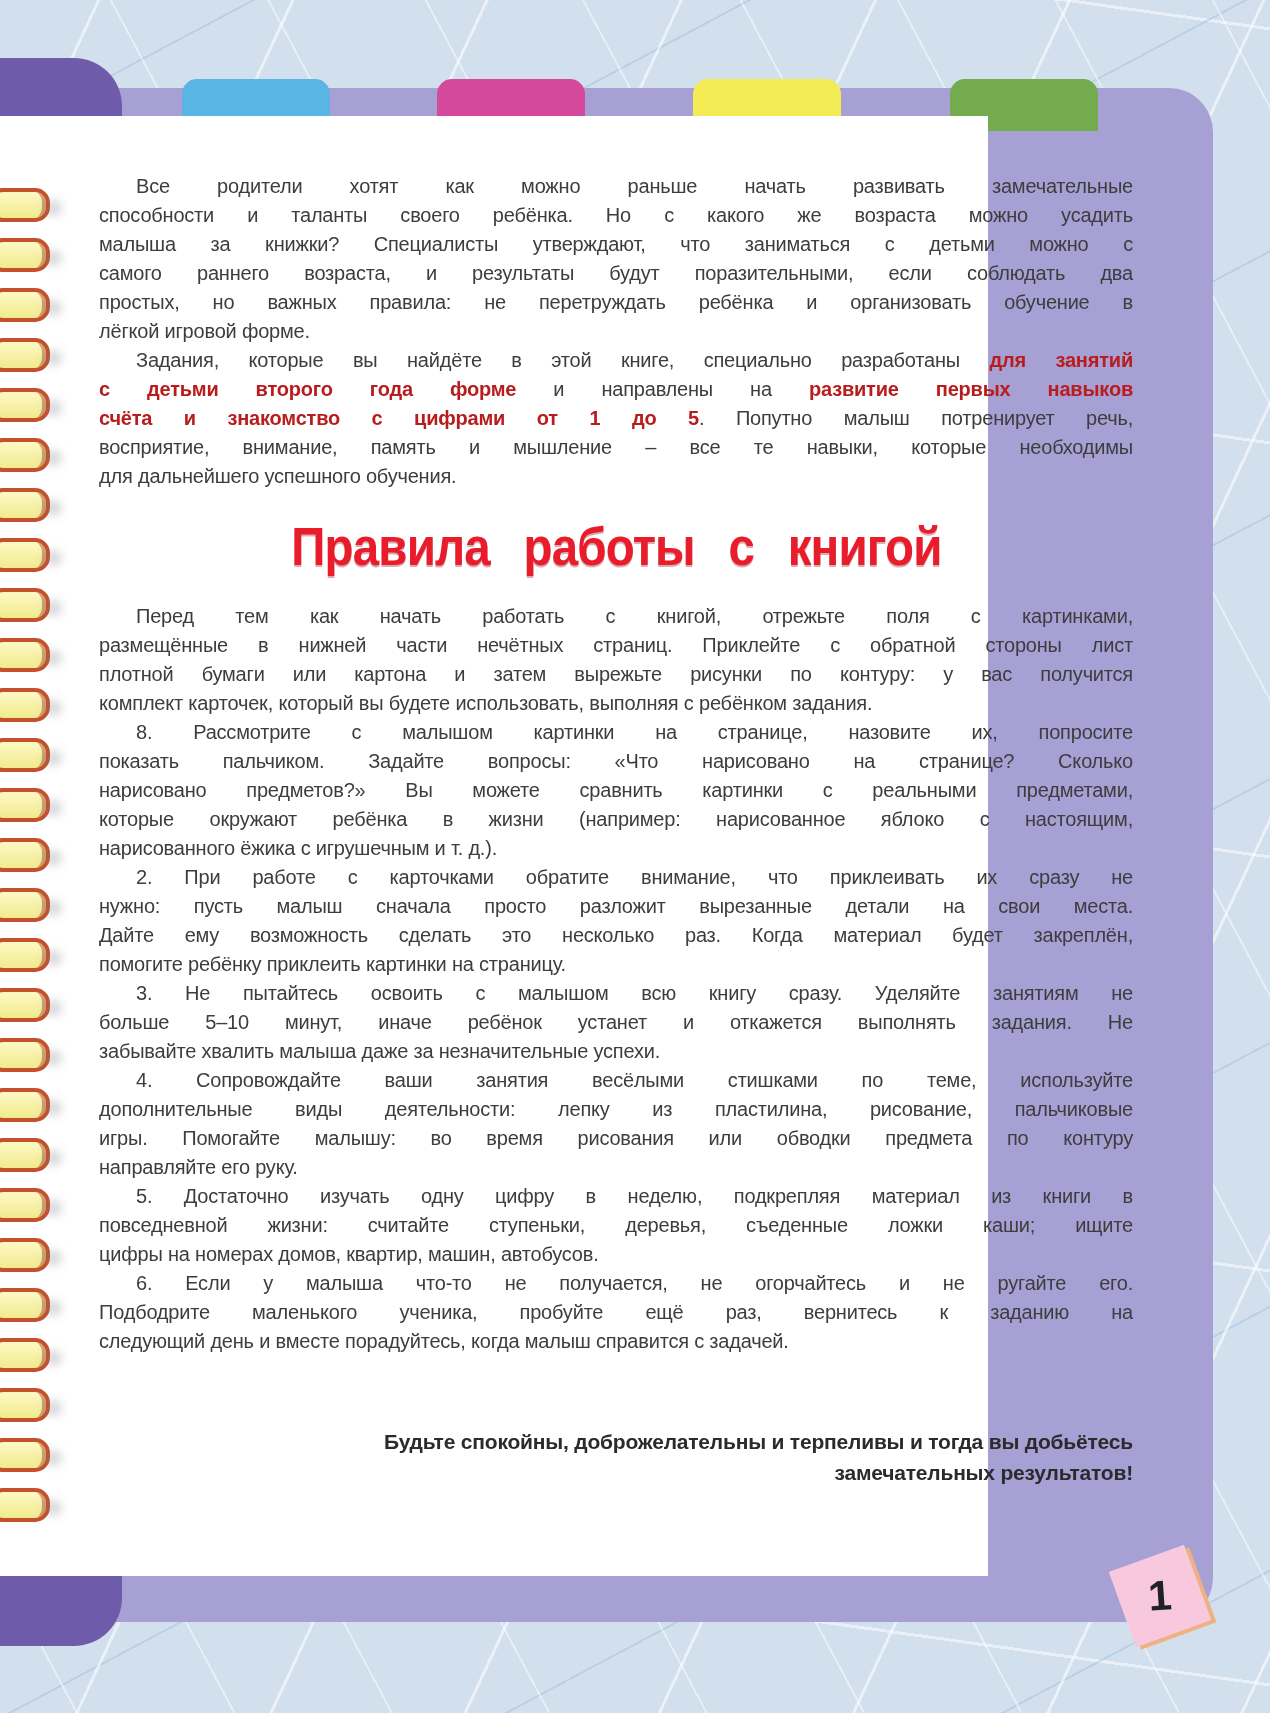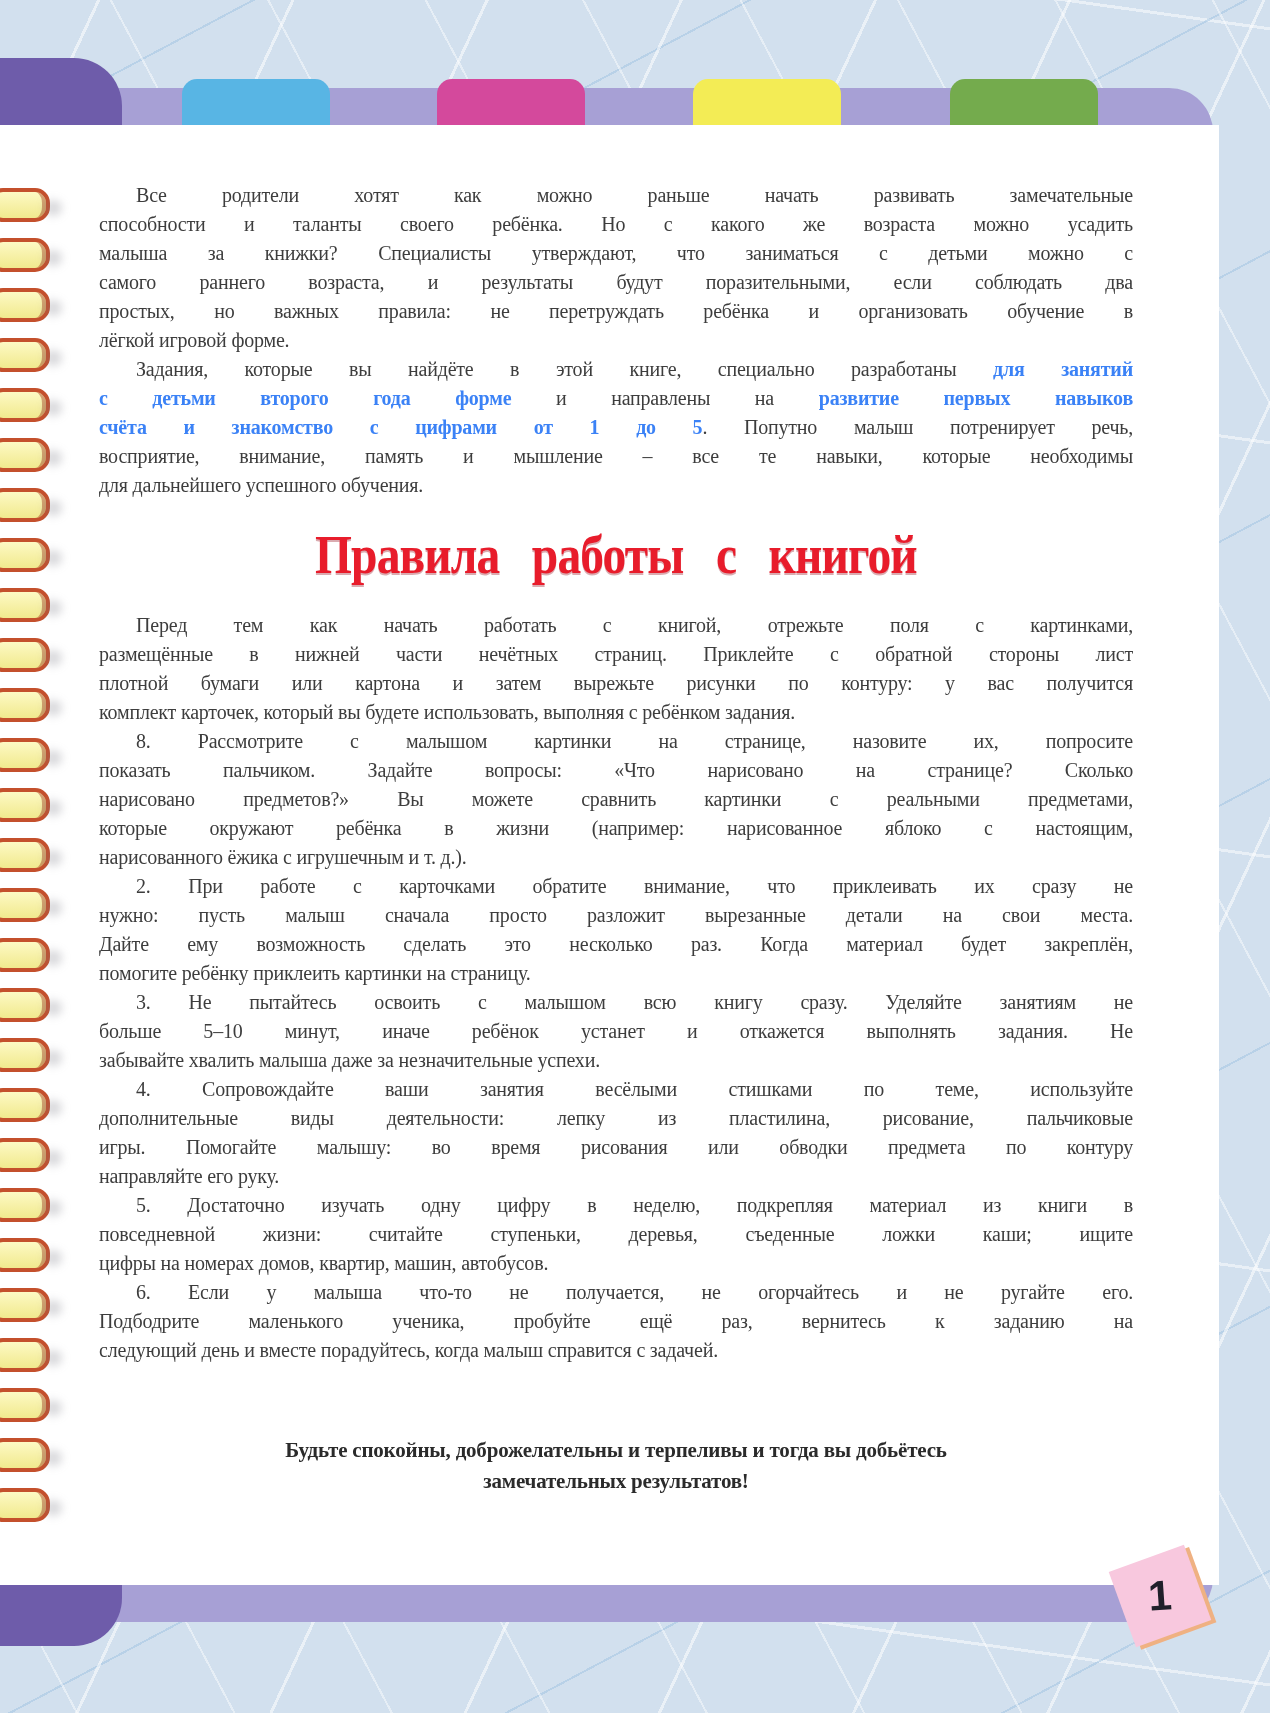--- a/index.html
+++ b/index.html
@@ -26,46 +26,46 @@
     position:absolute;left:48px;top:88px;width:1165px;height:1534px;
     background:#a7a0d5;border-radius:44px;z-index:1;
   }
   
   .tab{
     position:absolute;top:79px;height:52px;width:148px;
     border-radius:15px 15px 0 0;z-index:3;
   }
   
   .page-card{
-    position:absolute;left:0;top:125px;width:1219px;height:1460px;
-    background:#ffffff;z-index:4;font-family:Liberation Serif, serif;
+    position:absolute;left:0;top:116px;width:988px;height:1460px;
+    background:#ffffff;z-index:4;
   }
   .text-column{
     position:absolute;left:99px;top:0;width:1034px;padding-top:56px;
     color:#3d3d3d;font-size:20px;line-height:29px;letter-spacing:-0.2px;
   }
   .para{margin:0;}
   .pline{display:block;text-align:justify;text-align-last:justify;white-space:normal;}
   .pline.firstline{text-indent:37px;}
   .pline.lastline{text-align-last:left;}
-  .pline b{font-weight:bold;color:#3b82f6;}
+  .pline b{font-weight:bold;color:#b91c1c;}
   .section-title{
     margin:23px 0 24px 0;height:64px;line-height:64px;text-align:center;
     font-size:54px;font-weight:bold;color:#e81c2b;
     text-shadow:0 2px 0 rgba(150,15,30,.35);
   }
   .section-title .title-inner{
     display:inline-block;transform:scaleX(.88);transform-origin:center;
     word-spacing:.45em;letter-spacing:-1px;white-space:nowrap;
   }
   .closing{
     margin-top:70px;text-align:center;font-weight:bold;color:#2b2b2b;
     font-size:21px;line-height:31px;letter-spacing:-0.2px;
   }
-  .closing .cline{display:block;}
+  .closing .cline{display:block;text-align:right;}
   
   .spiral{position:absolute;left:0;top:0;z-index:5;width:70px;height:1713px;}
   .ring{
     position:absolute;left:-12px;width:54px;height:26px;
     background:linear-gradient(#fdf9c4, #f1ea8e);
     border:4px solid #c4502c;border-radius:15px;
     box-shadow:inset -7px 0 0 -3px rgba(163,61,30,.45);
   }
   .ring::after{
     content:"";position:absolute;right:-16px;top:8px;width:18px;height:16px;

